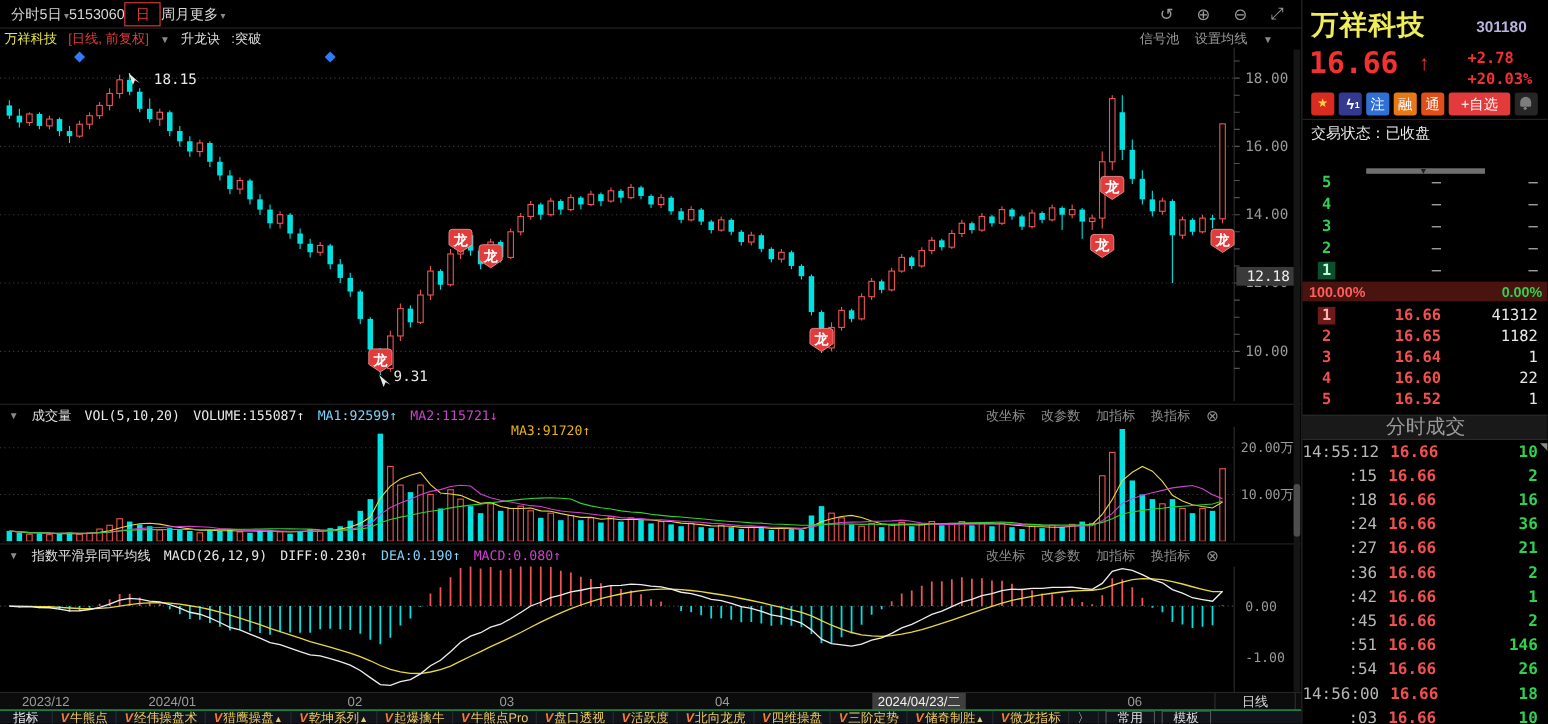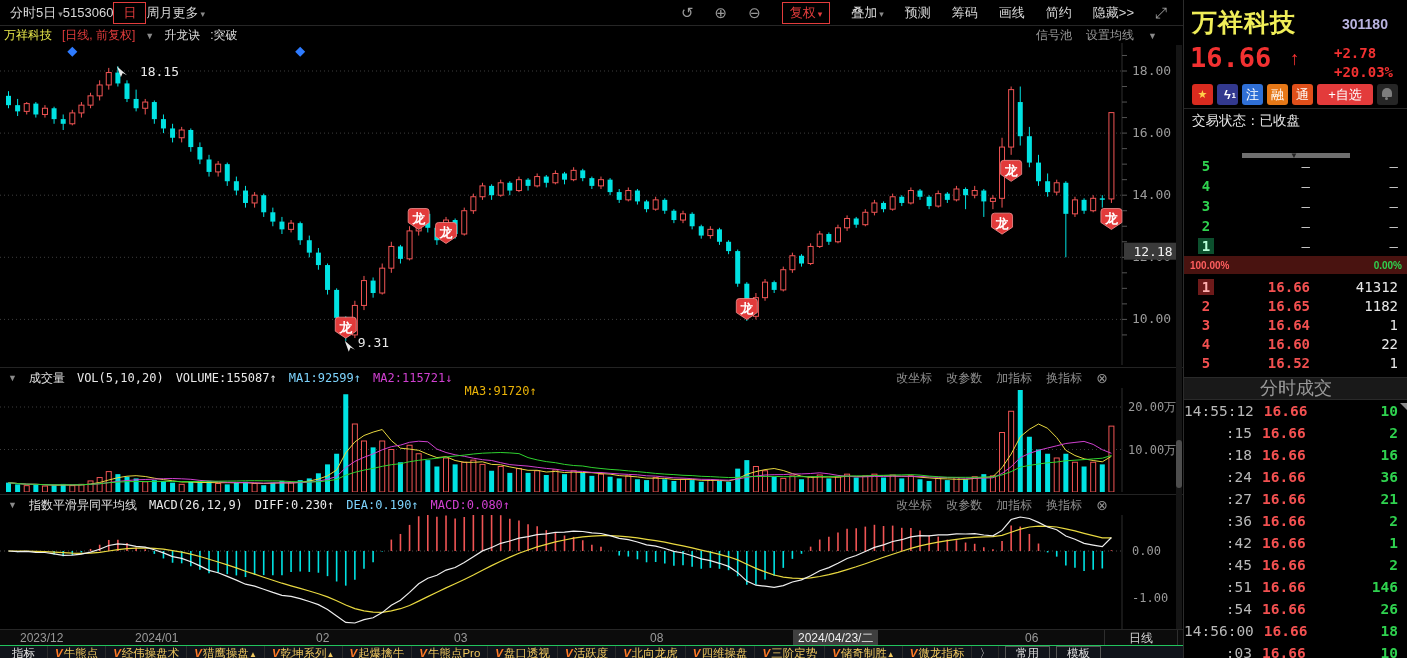--- a/index.html
+++ b/index.html
@@ -96,21 +96,21 @@
   .bookrow{position:absolute;left:0;width:224px;height:19px;display:flex;align-items:center;font-size:14px;}
   .bk-lv{width:16px;margin-left:14px;text-align:center;font-weight:bold;font-family:"DejaVu Sans Mono",monospace;}
   .bk-lv.ask{color:#2fd24f;}
   .bk-lv.bid{color:#f25050;}
   .bk-lv.b1a{background:#0c4f2d;color:#b8ffda;}
   .bk-lv.b1b{background:#6e1a1a;color:#ffb0b0;}
   .bk-price{flex:0 0 96px;text-align:right;color:#f25050;font-weight:bold;font-family:"DejaVu Sans Mono",monospace;}
   .bk-vol{flex:1;text-align:right;padding-right:10px;color:#e8e8e8;font-family:"DejaVu Sans Mono",monospace;}
   .bk-dash{color:#c8c8c8;font-weight:normal;}
   #p-ratio{position:absolute;left:0;top:256px;width:224px;height:18px;background:#491310;
-           display:flex;align-items:center;font-size:10px;font-weight:bold;}
+           display:flex;align-items:center;font-size:13px;font-weight:bold;}
   #p-ratio .l{color:#ff5f5f;margin-left:6px;}
   #p-ratio .r{color:#2fd24f;margin-left:auto;margin-right:6px;}
 
   #p-salestitle{position:absolute;left:0;top:377px;width:224px;height:21px;background:#191919;
                 border-top:1px solid #2a2a2a;border-bottom:1px solid #2a2a2a;color:#9a9a9a;
                 font-size:18px;text-align:center;line-height:21px;}
   #p-sales{position:absolute;left:0;top:400px;width:224px;height:258px;overflow:hidden;}
   .salerow{height:22px;display:flex;align-items:center;font-size:14.5px;font-weight:bold;
            font-family:"DejaVu Sans Mono",monospace;}
   .s-time{flex:0 0 68px;text-align:right;color:#b8b8b8;font-weight:normal;}
@@ -134,29 +134,20 @@
         <span class="tbitem">60</span>
         <span class="tbitem active">日</span>
         <span class="tbitem">周</span>
         <span class="tbitem">月</span>
         <span class="tbitem">更多<span class="car">▾</span></span>
       </div>
     <div id="tools">
       <span class="tool-ico">↺</span>
       <span class="tool-ico">⊕</span>
       <span class="tool-ico">⊖</span>
-      <span id="tools-list" style="display:flex;gap:21px;align-items:center;">
-          <span class="tbitem boxed">复权<span class="car">▾</span></span>
-          <span class="tbitem">叠加<span class="car">▾</span></span>
-          <span class="tbitem">预测</span>
-          <span class="tbitem">筹码</span>
-          <span class="tbitem">画线</span>
-          <span class="tbitem">简约</span>
-          <span class="tbitem">隐藏&gt;&gt;</span>
-        </span>
       <span class="tool-ico">⤢</span>
     </div>
   </div>
 
   <div id="tb2" class="abs">
     <span class="ib-stock">万祥科技</span>
     <span class="ib-mode">[日线, 前复权]</span>
     <span class="ib-car">▼</span>
     <span class="ib-w">升龙诀</span>
     <span class="ib-w">:突破</span>
@@ -772,21 +763,21 @@
       <polyline points="8.5,36.0 17.615000000000002,36.1 26.73,36.2 35.845,36.4 44.96,36.6 54.075,37.1 63.19,37.7 72.305,38.2 81.42,38.4 90.535,38.1 99.65,37.4 108.765,36.0 117.88,34.6 126.995,33.6 136.11,33.1 145.225,32.9 154.34,33.3 163.455,34.2 172.57,35.7 181.685,37.2 190.8,39.1 199.915,41.5 209.03,44.3 218.145,47.0 227.26,49.9 236.375,52.9 245.49,56.2 254.60500000000002,59.1 263.72,62.2 272.835,65.2 281.95,68.2 291.065,70.8 300.18,73.4 309.295,76.0 318.41,78.7 327.52500000000003,81.9 336.64,85.7 345.755,90.0 354.87,93.6 363.985,95.8 373.1,97.2 382.21500000000003,97.3 391.33,95.9 400.445,93.7 409.56,90.5 418.675,86.1 427.79,81.6 436.90500000000003,77.3 446.02,72.9 455.135,68.8 464.25,64.5 473.365,60.0 482.48,55.2 491.595,50.6 500.71000000000004,46.2 509.825,42.1 518.94,38.3 528.0550000000001,35.0 537.17,31.9 546.285,29.3 555.4,26.9 564.515,25.0 573.63,23.2 582.745,21.9 591.86,21.1 600.975,20.6 610.09,20.6 619.205,21.1 628.32,21.8 637.4350000000001,22.9 646.5500000000001,24.3 655.665,25.7 664.78,27.2 673.895,29.1 683.01,30.9 692.125,32.8 701.24,35.1 710.355,37.2 719.47,39.4 728.585,41.8 737.7,44.9 746.815,49.2 755.9300000000001,53.4 765.0450000000001,56.9 774.16,60.0 783.275,62.1 792.39,63.1 801.505,63.5 810.62,62.9 819.735,61.5 828.85,59.7 837.965,57.4 847.08,54.6 856.195,51.8 865.3100000000001,48.7 874.4250000000001,45.5 883.54,42.3 892.655,39.2 901.77,36.3 910.885,33.4 920,30.8 929.115,28.9 938.23,27.1 947.345,25.6 956.46,24.3 965.575,23.2 974.69,22.3 983.8050000000001,21.9 992.9200000000001,21.6 1002.035,20.4 1011.15,17.2 1020.265,14.2 1029.38,12.0 1038.4950000000001,11.1 1047.6100000000001,11.3 1056.7250000000001,12.0 1065.84,13.8 1074.955,15.9 1084.07,18.4 1093.185,20.7 1102.3,22.9 1111.415,22.8 " fill="none" stroke="#e8d840" stroke-width="1.2"></polyline>
       <polyline points="8.5,36.0 17.615000000000002,36.7 26.73,36.4 35.845,37.4 44.96,37.5 54.075,38.8 63.19,40.4 72.305,40.2 81.42,39.1 90.535,37.1 99.65,34.2 108.765,30.5 117.88,28.9 126.995,29.6 136.11,31.4 145.225,32.1 154.34,34.7 163.455,37.9 172.57,41.6 181.685,43.4 190.8,46.8 199.915,50.9 209.03,55.4 218.145,57.7 227.26,61.4 236.375,65.1 245.49,69.2 254.60500000000002,71.1 263.72,74.2 272.835,77.4 281.95,80.3 291.065,81.3 300.18,83.7 309.295,86.5 318.41,89.6 327.52500000000003,94.5 336.64,101.0 345.755,107.4 354.87,108.0 363.985,104.7 373.1,102.8 382.21500000000003,97.6 391.33,90.2 400.445,85.2 409.56,77.4 418.675,68.8 427.79,63.3 436.90500000000003,60.2 446.02,55.1 455.135,52.5 464.25,47.5 473.365,41.8 482.48,35.9 491.595,32.5 500.71000000000004,28.3 509.825,26.0 518.94,23.1 528.0550000000001,21.6 537.17,19.6 546.285,18.9 555.4,17.4 564.515,17.2 573.63,16.1 582.745,16.5 591.86,17.9 600.975,18.5 610.09,20.6 619.205,23.4 628.32,24.6 637.4350000000001,27.0 646.5500000000001,29.9 655.665,31.1 664.78,33.5 673.895,36.4 683.01,38.0 692.125,40.7 701.24,43.9 710.355,45.6 719.47,48.3 728.585,51.4 737.7,57.6 746.815,66.1 755.9300000000001,70.2 765.0450000000001,71.2 774.16,72.4 783.275,70.6 792.39,67.0 801.505,64.9 810.62,60.8 819.735,55.8 828.85,52.6 837.965,48.2 847.08,43.5 856.195,40.5 865.3100000000001,36.5 874.4250000000001,32.4 883.54,29.9 892.655,26.5 901.77,24.7 910.885,21.9 920,20.6 929.115,20.9 938.23,19.9 947.345,19.9 956.46,18.9 965.575,19.0 974.69,18.7 983.8050000000001,20.0 992.9200000000001,20.8 1002.035,15.4 1011.15,4.5 1020.265,2.0 1029.38,3.5 1038.4950000000001,7.4 1047.6100000000001,12.0 1056.7250000000001,14.8 1065.84,21.0 1074.955,24.3 1084.07,28.4 1093.185,30.1 1102.3,31.6 1111.415,22.5 " fill="none" stroke="#eeeeee" stroke-width="1.2"></polyline>
     </svg>
 
   <div id="dateaxis" class="abs">
     <div id="period-cell">日线</div>
   <div class="dlab" style="left: 20px;">2023/12</div>
       <div class="dlab" style="left: 135px;">2024/01</div>
       <div class="dlab" style="left: 316px;">02</div>
       <div class="dlab" style="left: 454px;">03</div>
-      <div class="dlab" style="left: 650px;">08</div>
+      <div class="dlab" style="left: 650px;">04</div>
       <div class="dlab hl" style="left: 793px;">2024/04/23/二</div>
       <div class="dlab" style="left: 1025px;">06</div>
     </div>
 
   <div id="tabbar" class="abs">
       <span class="btab first">指标</span>
       <span class="btab"><span class="v">V</span><span>牛熊点</span></span>
       <span class="btab"><span class="v">V</span><span>经伟操盘术</span></span>
       <span class="btab"><span class="v">V</span><span>猎鹰操盘</span><span class="ar">▲</span></span>
       <span class="btab"><span class="v">V</span><span>乾坤系列</span><span class="ar">▲</span></span>

